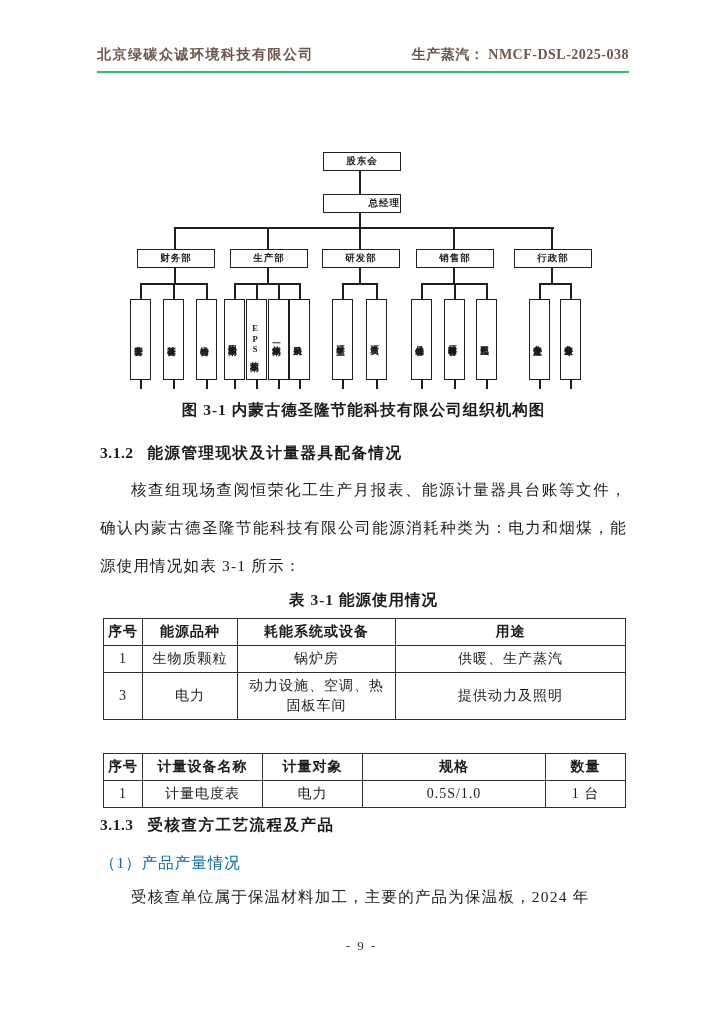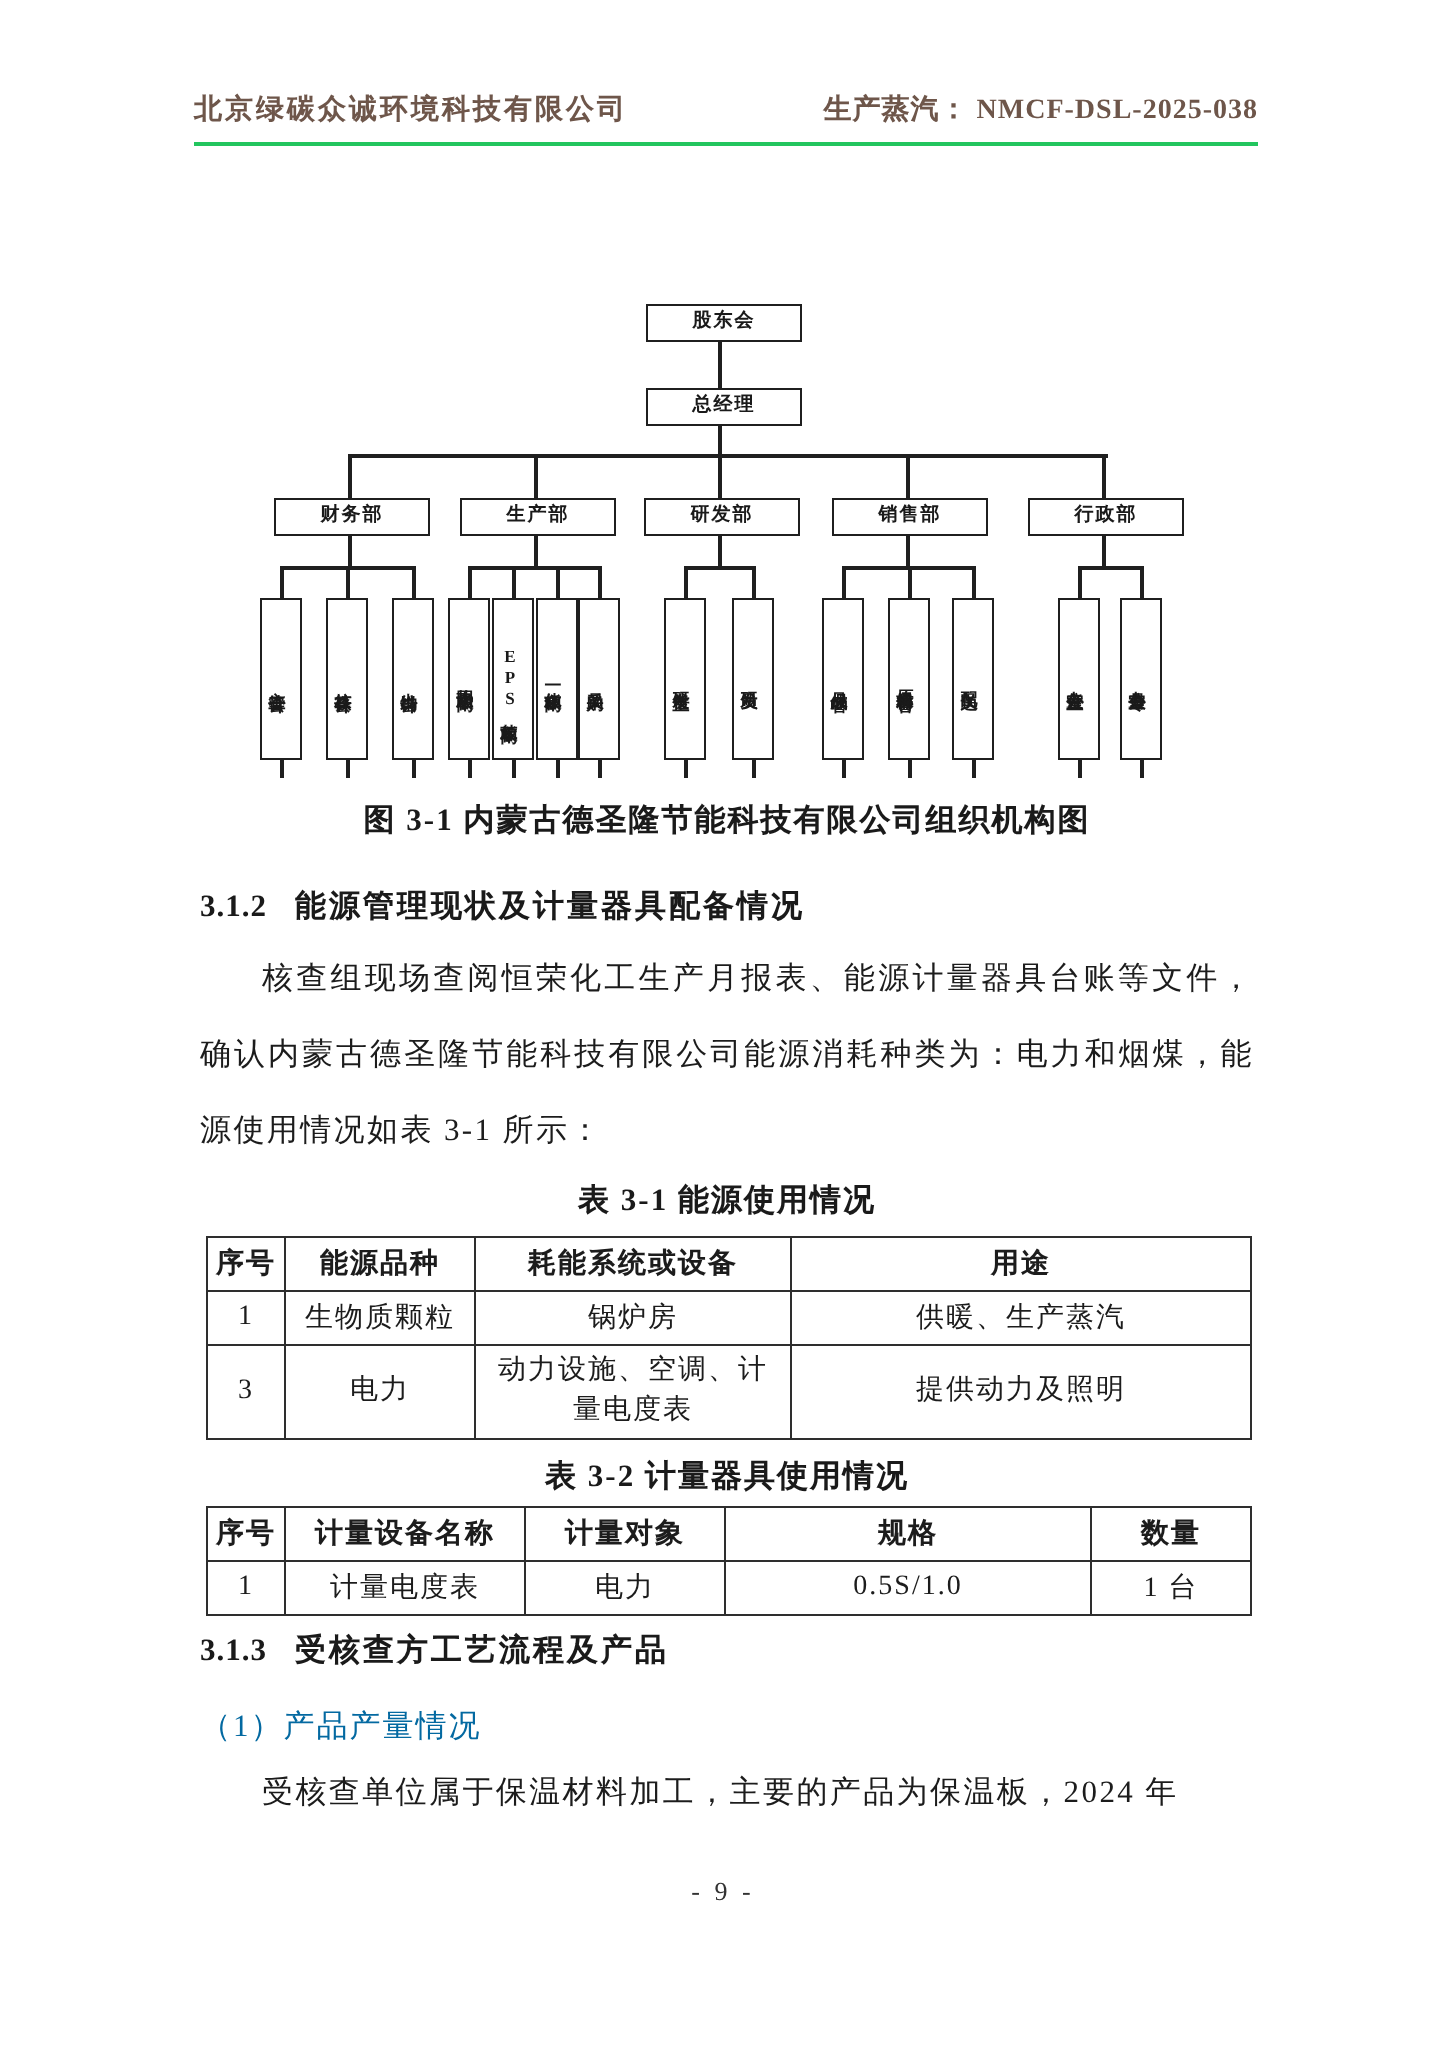--- a/index.html
+++ b/index.html
@@ -183,21 +183,21 @@
       <span>生产蒸汽：</span>
       <span>NMCF-DSL-2025-038</span>
     </span>
   </div>
 
 
   <div class="orgchart">
 
     <div class="obox" style="left:223px; top:6px;">股东会</div>
     <div class="vl" style="left:259px; top:25px; height:23px;"></div>
-    <div class="obox" style="left:223px; top:48px;">总经理</div>
+    <div class="obox" style="left:223px; top:48px;text-align:right;">总经理</div>
     <div class="vl" style="left:259px; top:67px; height:14px;"></div>
 
     <div class="hl" style="left:75px; top:81px; width:379px;"></div>
     <div class="vl" style="left:74px;  top:81px; height:22px;"></div>
     <div class="vl" style="left:167px; top:81px; height:22px;"></div>
     <div class="vl" style="left:259px; top:81px; height:22px;"></div>
     <div class="vl" style="left:353px; top:81px; height:22px;"></div>
     <div class="vl" style="left:451px; top:81px; height:22px;"></div>
 
     <div class="obox" style="left:37px;  top:103px;">财务部</div>
@@ -288,27 +288,26 @@
     </tr>
     <tr>
       <td>1</td>
       <td>生物质颗粒</td>
       <td>锅炉房</td>
       <td>供暖、生产蒸汽</td>
     </tr>
     <tr class="tall">
       <td>3</td>
       <td>电力</td>
-      <td>动力设施、空调、计量电度表</td>
+      <td>动力设施、空调、热固板车间</td>
       <td>提供动力及照明</td>
     </tr>
   </tbody>
     </table>
 
-  <div class="table-title" style="top:728px;">表 3-2 计量器具使用情况</div>
   <table class="doc t32" style="top:753px;">
     <colgroup>
         <col style="width:39px;">
         <col style="width:120px;">
         <col style="width:100px;">
         <col style="width:183px;">
         <col style="width:80px;">
       </colgroup>
     <tbody>
         <tr>

